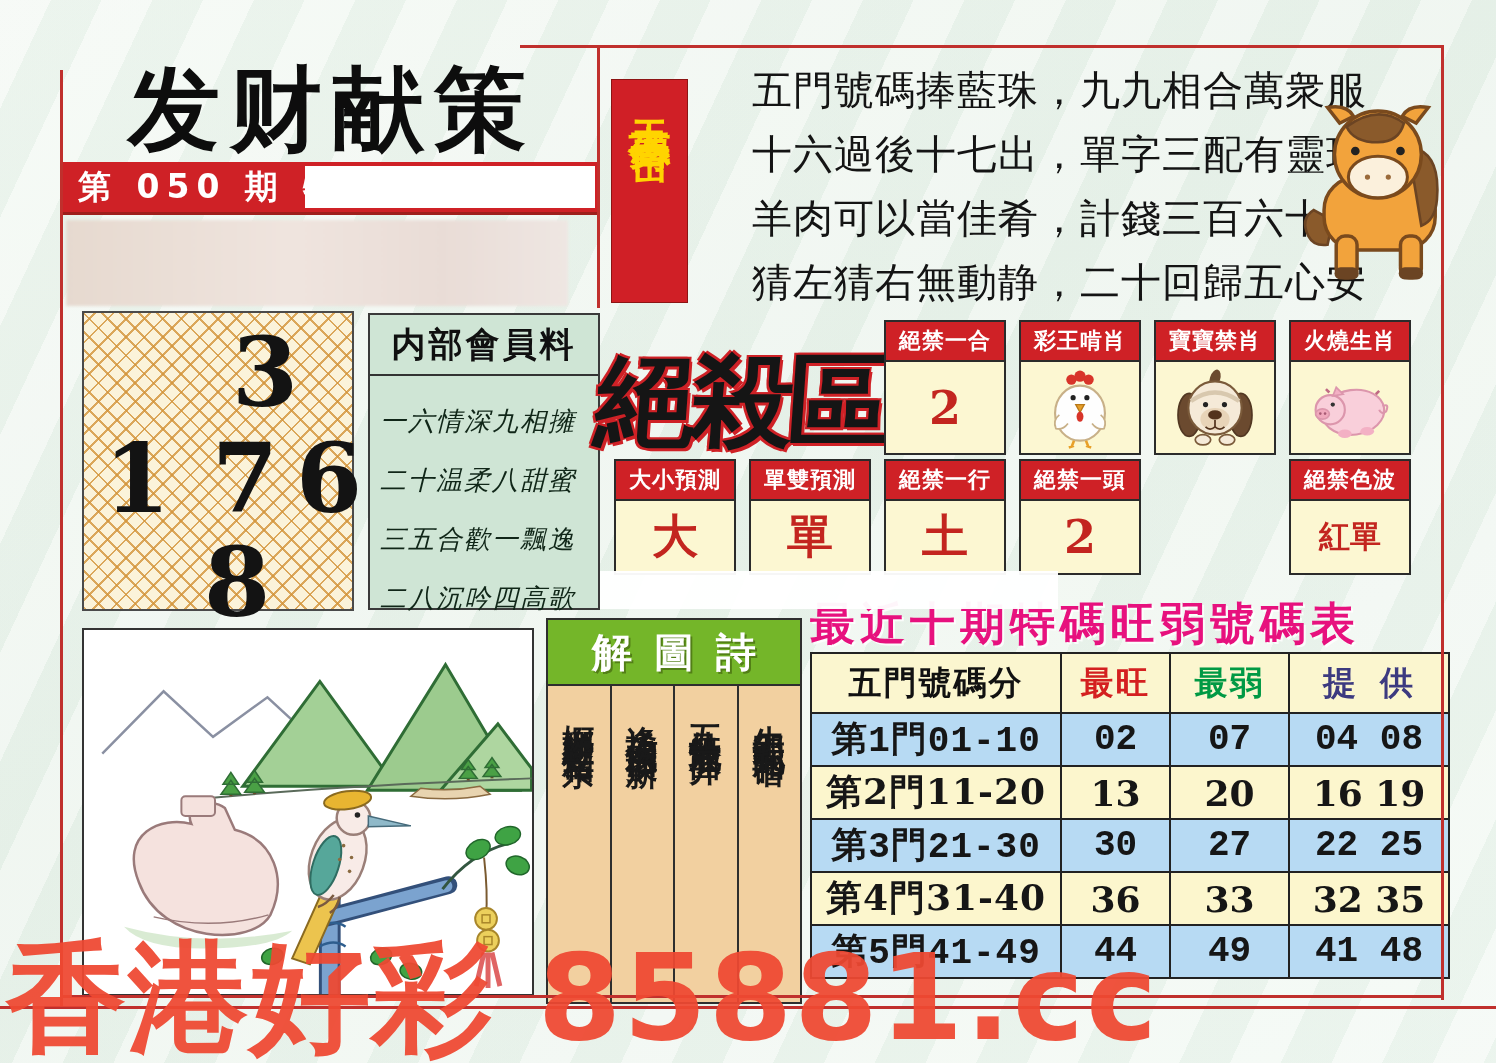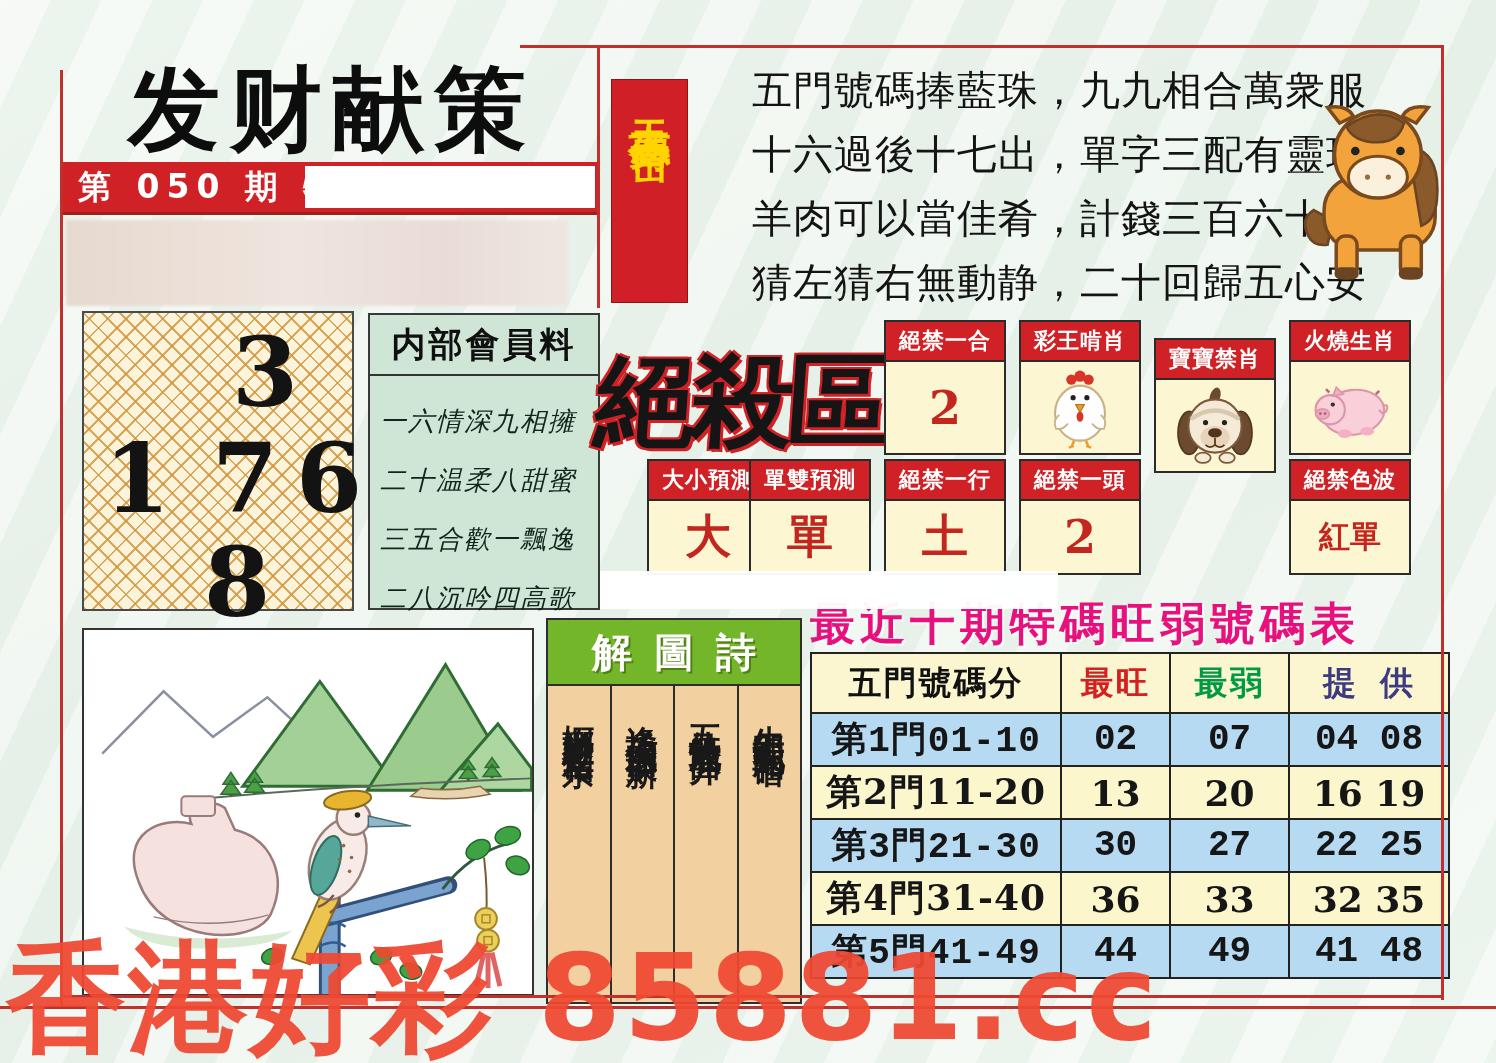--- a/index.html
+++ b/index.html
@@ -179,21 +179,21 @@
         <path d="M26 58 q-8 6 -4 16 q8 2 14 -6" fill="#fefefe" stroke="#c8b088" stroke-width="2"></path>
         <path d="M74 58 q8 6 4 16 q-8 2 -14 -6" fill="#fefefe" stroke="#c8b088" stroke-width="2"></path>
         <circle cx="42" cy="38" r="3" fill="#222"></circle>
           <circle cx="58" cy="38" r="3" fill="#222"></circle>
         <path d="M45 46 L55 46 L50 55 Z" fill="#e8a02a" stroke="#b87818" stroke-width="1.5"></path>
         <ellipse cx="50" cy="60" rx="4" ry="6" fill="#d8342a"></ellipse>
         <path d="M43 88 l-3 8 M43 94 l-6 2 M57 88 l3 8 M57 94 l6 2" stroke="#e8a02a" stroke-width="3" fill="none"></path>
       </svg>
     </div>
   </div>
-  <div class="fcell row1" style="left:1154px;top:338px;">
+  <div class="fcell row1" style="left:1154px;top:320px;">
     <div class="fhead">寶寶禁肖</div>
     <div class="fbody">
       <svg class="icon-svg" viewBox="0 0 100 100">
         <ellipse cx="50" cy="16" rx="6" ry="11" fill="#6b4a2f" transform="rotate(18 50 16)"></ellipse>
         <ellipse cx="20" cy="58" rx="13" ry="25" fill="#6b4a2f" stroke="#513722" stroke-width="2"></ellipse>
         <ellipse cx="80" cy="58" rx="13" ry="25" fill="#6b4a2f" stroke="#513722" stroke-width="2"></ellipse>
         <circle cx="50" cy="50" r="31" fill="#f5ead8" stroke="#7a5a3a" stroke-width="2.5"></circle>
         <path d="M22 42 q28 -20 56 0" fill="none" stroke="#d8c8ae" stroke-width="5"></path>
         <circle cx="39" cy="46" r="3" fill="#222"></circle>
           <circle cx="61" cy="46" r="3" fill="#222"></circle>
@@ -217,21 +217,21 @@
           <circle cx="21" cy="56.5" r="1.5" fill="#a85a74"></circle>
         <circle cx="30" cy="46" r="2.5" fill="#333"></circle>
         <path d="M88 48 q8 -4 4 6 q-6 4 -8 -2" fill="none" stroke="#dc96ac" stroke-width="2.5"></path>
         <ellipse cx="44" cy="80" rx="8" ry="5" fill="#f3b0c4"></ellipse>
         <ellipse cx="70" cy="77" rx="8" ry="5" fill="#f3b0c4"></ellipse>
         <path d="M22 28 l4 4 M84 30 l-4 4" stroke="#c06a84" stroke-width="3"></path>
       </svg>
     </div>
   </div>
 
-  <div class="fcell row2" style="left:647px;top:459px;">
+  <div class="fcell row2" style="left:614px;top:459px;">
     <div class="fhead">大小預測</div>
     <div class="fbody">
         <span class="fval cjk">大</span>
       </div>
   </div>
   <div class="fcell row2" style="left:749px;top:459px;">
     <div class="fhead">單雙預測</div>
     <div class="fbody">
         <span class="fval cjk">單</span>
       </div>

